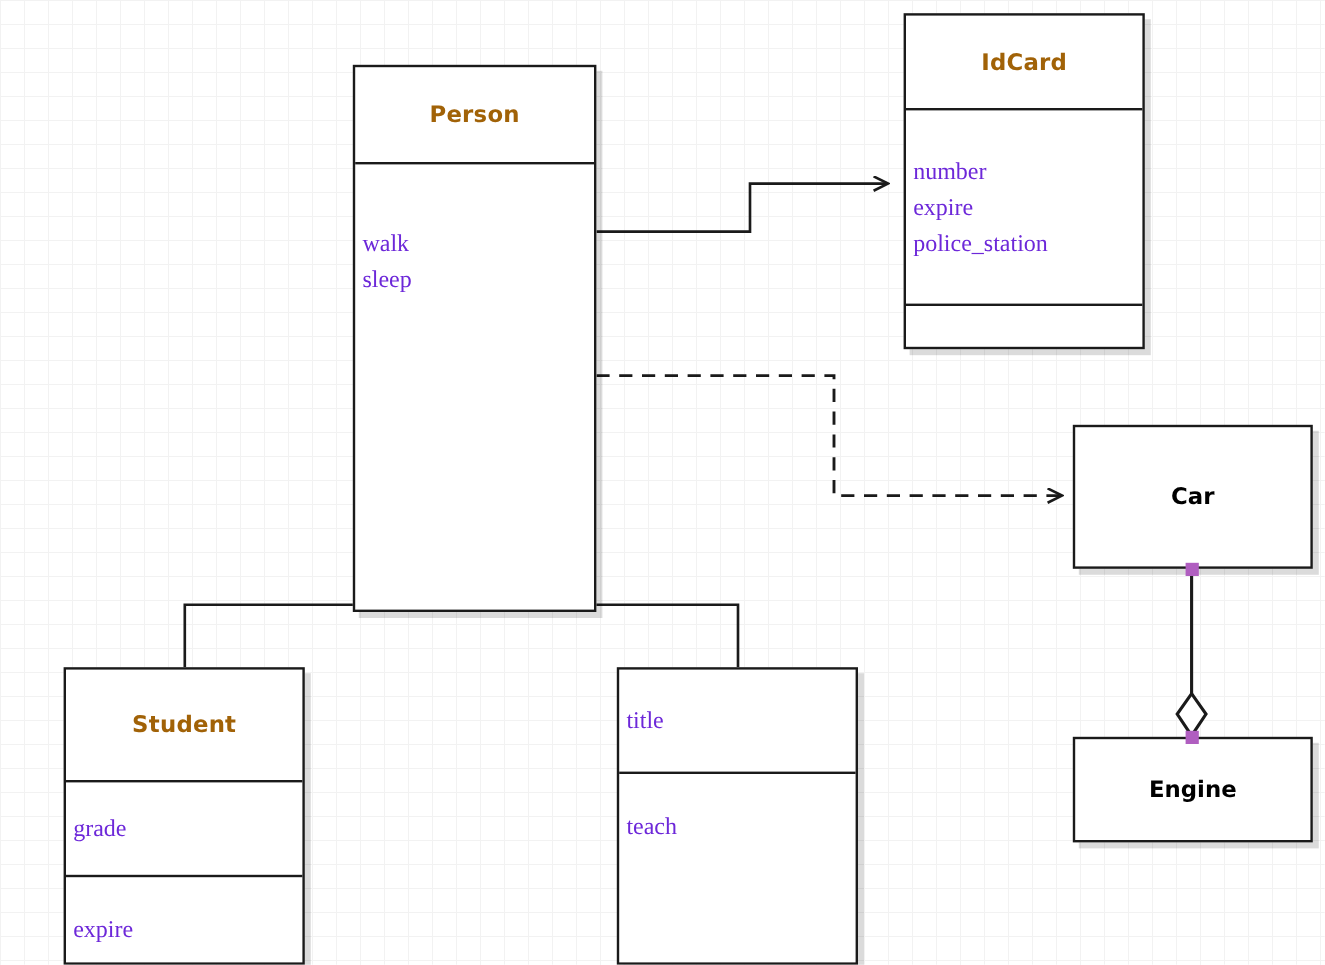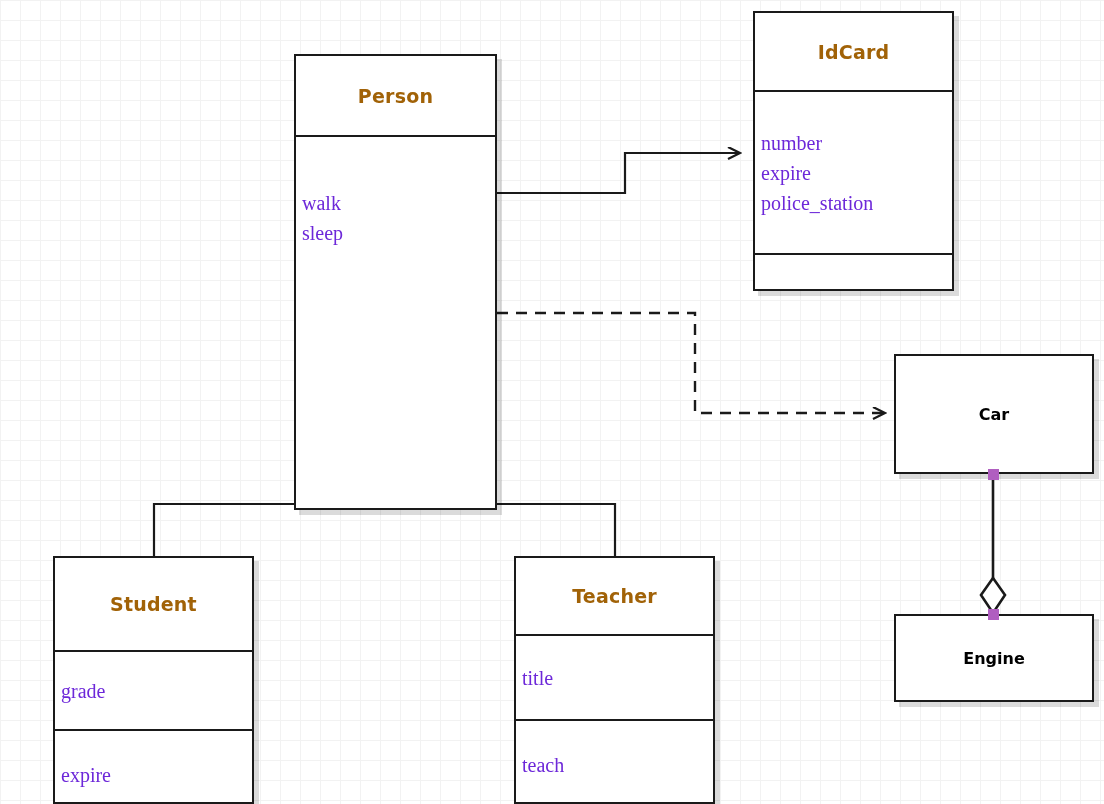--- a/index.html
+++ b/index.html
@@ -61,21 +61,21 @@
     color: #6d28d9;
     white-space: nowrap;
     font-family: Liberation Serif, serif;
   }
   .uml-centered-title {
     display: flex;
     align-items: center;
     justify-content: center;
     height: 100%;
     font-weight: bold;
-    font-size: 16px;
+    font-size: 19px;
   }
   .handle {
     position: absolute;
     width: 11px; height: 11px;
     background: #b05ec0;
   }
 </style>
 </head>
 <body>
 
@@ -134,21 +134,20 @@
     <div class="uml-compartment uml-title" style="height:92px;">Student</div>
     <div class="uml-compartment uml-members" style="height:79px;">
       <div class="member">grade</div>
     </div>
     <div class="uml-compartment uml-members" style="height:89px;">
       <div class="member">expire</div>
     </div>
   </div>
 
   <div class="uml-class" id="cls-teacher" style="left:514px; top:556px; width:201px; height:248px;">
-    <div class="uml-compartment uml-title" style="height:76px;">Teacher</div>
     <div class="uml-compartment uml-members" style="height:85px;">
       <div class="member">title</div>
     </div>
     <div class="uml-compartment uml-members" style="height:89px;">
       <div class="member">teach</div>
     </div>
   </div>
 
   <div class="uml-class" id="cls-car" style="left:894px; top:354px; width:200px; height:120px;">
     <div class="uml-centered-title">Car</div>

